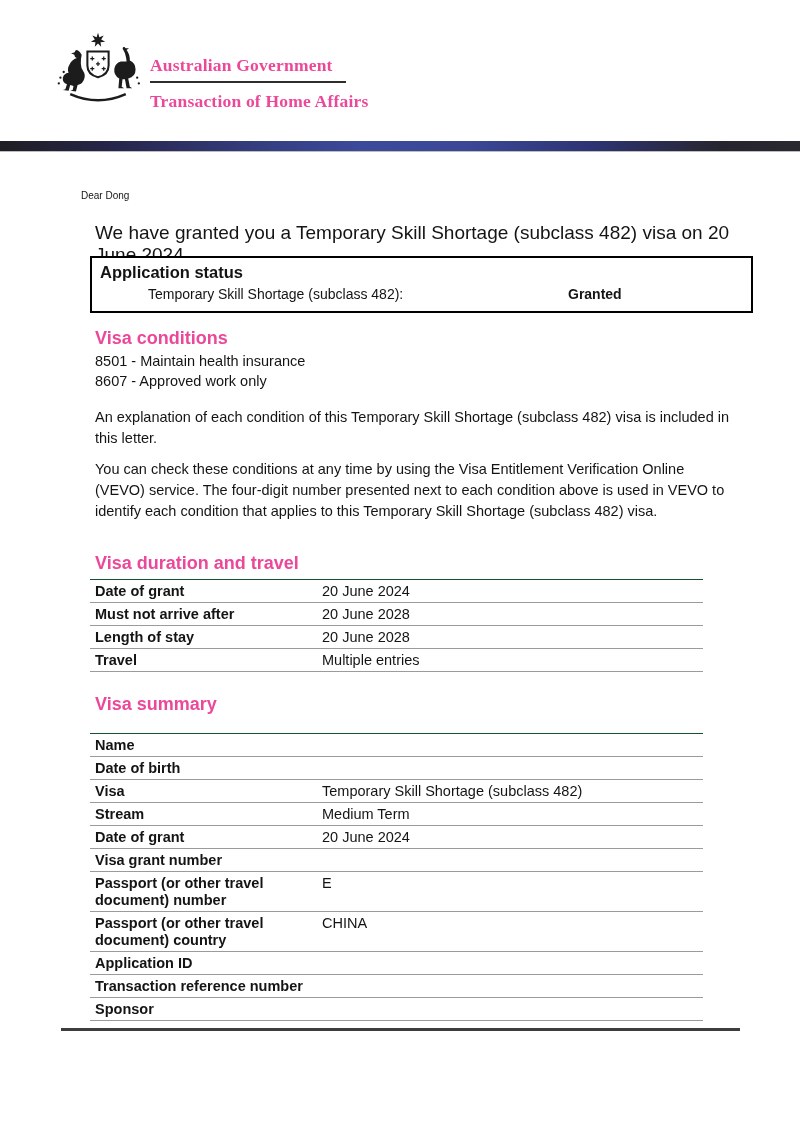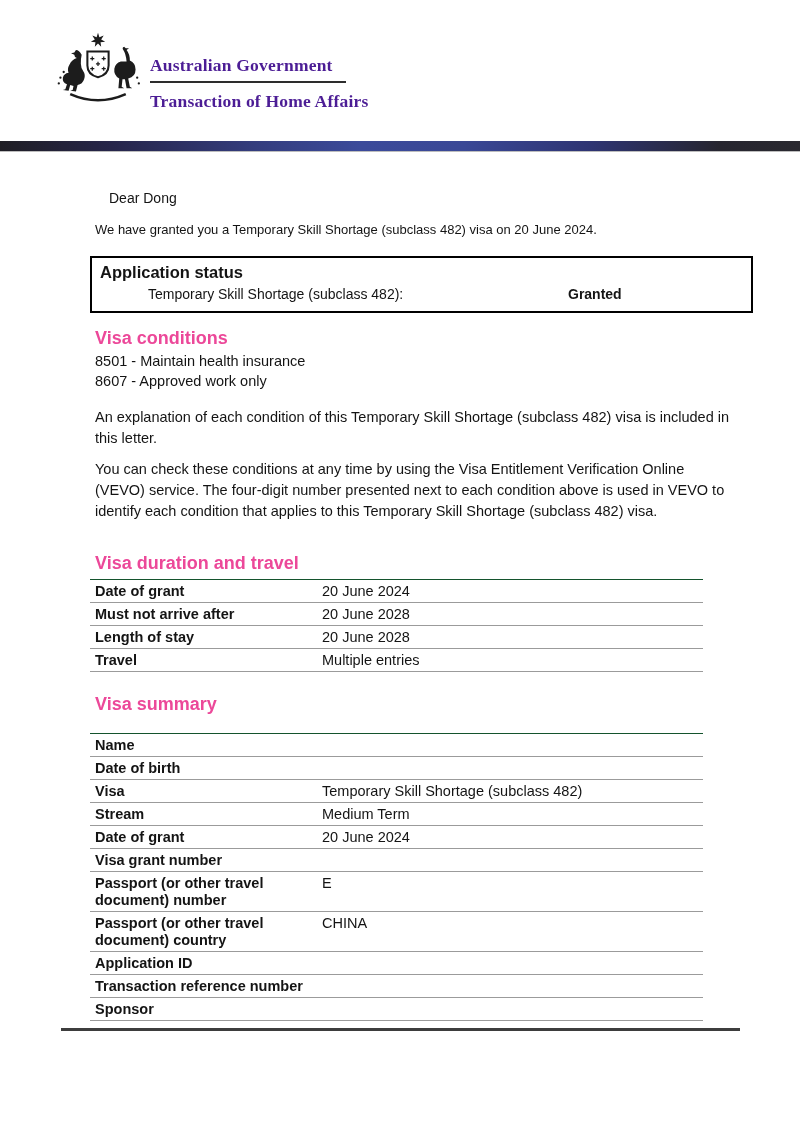--- a/index.html
+++ b/index.html
@@ -8,35 +8,35 @@
     position:relative; width:800px; height:1131px; margin:0 auto;
     background:#ffffff; overflow:hidden;
     font-family:"Liberation Sans","DejaVu Sans",sans-serif; color:#141414;
   }
 
   
   .crest { position:absolute; left:49px; top:31px; }
   .gov-block {
     position:absolute; left:150px; top:55px;
     font-family:"Liberation Serif","DejaVu Serif",serif; font-weight:bold;
-    font-size:17.5px; color:#4c1d95; letter-spacing:.2px;
+    font-size:17.5px; color:#ec4899; letter-spacing:.2px;
   }
   .gov-divider { width:196px; height:2px; background:#2d2d2d; margin:5px 0 8px; }
 
   .band {
     position:absolute; left:0; top:141px; width:800px; height:11px;
     background:linear-gradient(90deg,
       #1f1e24 0%, #26254a 14%, #343d7e 32%, #3b4a9a 45%, #3a4896 58%,
       #2e3472 74%, #26252f 90%, #2a2930 100%);
     border-bottom:1px solid #bdbdbd;
   }
 
   
-  .greeting { position:absolute; left:109px; top:190px; font-size:14px; }
-  .intro    { position:absolute; left:95px; top:222px; font-size:13px; width:660px; }
+  .greeting { position:absolute; left:81px; top:190px; font-size:10px; }
+  .intro    { position:absolute; left:95px; top:222px; font-size:19px; width:660px; }
 
   .status-box {
     position:absolute; left:90px; top:256px; width:663px;
     border:2.5px solid #000; padding:5px 8px 9px 8px; background:#fff;
   }
   .status-title { font-size:16.5px; font-weight:bold; margin-bottom:4px; }
   .status-row { display:flex; font-size:14px;margin-left:48px; }
   .status-item { width:420px; }
   .status-value { font-weight:bold;text-align:right; }
 

